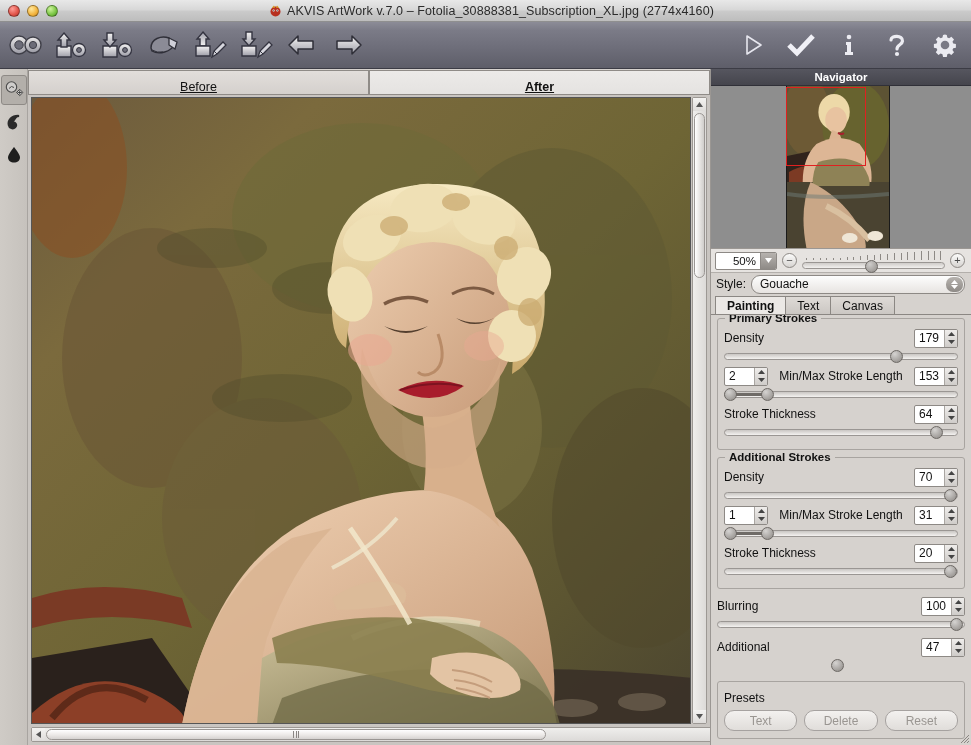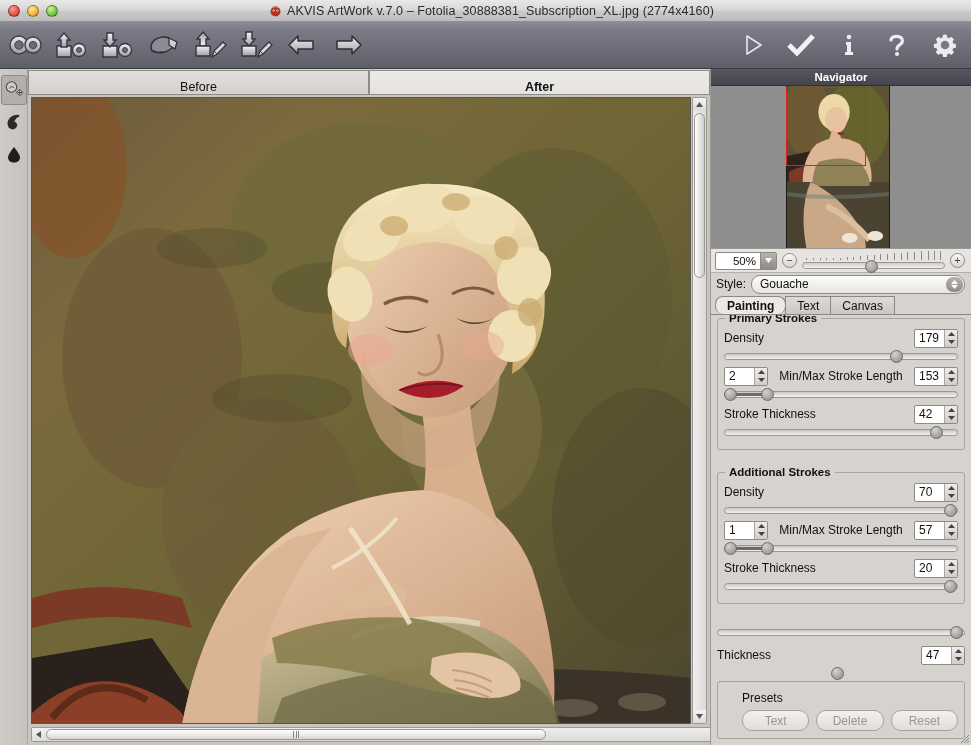--- a/index.html
+++ b/index.html
@@ -57,21 +57,21 @@
   }
   .rail-btn {
     width:26px; height:30px; margin:0 1px 2px 1px;
     display:flex; align-items:center; justify-content:center; border-radius:3px;
   }
   .rail-btn.active { background:#b3afaa; border:1px solid #8e8a86; }
 
   
   .view-tabs {
     position:absolute; left:28px; top:70px; width:682px; height:34px;
-    display:flex; background:#b8b4b0;
+    display:flex; background:#b8b4b0;text-decoration:underline;
   }
   .vtab {
     flex:1; display:flex; align-items:center; justify-content:center;
     font-size:12.5px; color:#111;
     border:1px solid #8f8b87; border-bottom:1px solid #8f8b87;
     background: linear-gradient(to bottom,#e2dedb,#cfcbc7);
   }
   .vtab.active {
     background: linear-gradient(to bottom,#eceae8,#e2e0de);
     border-bottom:1px solid #e2e0de;
@@ -203,28 +203,28 @@
     display:flex; flex-direction:column; align-items:center; justify-content:center; gap:1px;
   }
 
   
   .ptabs { display:flex; height:19px; padding-left:4px; align-items:flex-end; }
   .ptab {
     height:18px; padding:0 11px; display:flex; align-items:center;
     font-size:12px; border:1px solid #8b8783; border-bottom:none;
     background:linear-gradient(to bottom,#dedad6,#cbc7c3); margin-right:-1px;
   }
-  .ptab.active { background:#ebe8e5; font-weight:bold;border-radius:8px; }
+  .ptab.active { background:#ebe8e5; font-weight:bold; }
   .tabline { height:1px; background:#8b8783; }
 
   
   .pbody { flex:1; padding:3px 6px 0 6px; overflow:hidden; }
   .group {
     border:1px solid #a8a4a0; border-radius:3px;
-    margin-bottom:22px; padding:9px 6px 7px 6px; position:relative;
+    margin-bottom:7px; padding:9px 6px 7px 6px; position:relative;
   }
   .group > .legend {
     position:absolute; top:-7px; left:7px; background:#d6d2ce;
     padding:0 4px; font-size:11.5px; font-weight:bold;
   }
   .prow { display:flex; align-items:center; height:20px; margin-bottom:1px; }
   .prow .name { font-size:12px; flex:1; }
   .prow .name.mid { flex:none; text-align:center; }
   .spinner {
     width:44px; height:19px; display:flex; border:1px solid #8d8985;
@@ -251,21 +251,21 @@
     border:1px solid #6d6965; background:radial-gradient(circle at 35% 28%,#d5d3d1,#8b8783);
   }
   .srange {
     position:absolute; top:5px; height:3px; background:#6f6b67; border-radius:2px;
   }
   .spacer { height:3px; }
 
   
   .presets {
     border:1px solid #a8a4a0; border-radius:3px; margin:0 6px 6px 6px;
-    padding:9px 6px 7px 24px; position:relative;
+    padding:9px 6px 7px 6px; position:relative;
   }
   .pbtns { display:flex; gap:7px; margin-top:5px; }
   .pbtn {
     flex:1; height:21px; border:1px solid #a6a2a0; border-radius:10px;
     background:linear-gradient(to bottom,#f3f1ef,#e0ddda);
     display:flex; align-items:center; justify-content:center;
     font-size:12px; color:#9a9692;
   }
   .resize {
     position:absolute; right:1px; bottom:1px; width:13px; height:13px;
@@ -747,21 +747,21 @@
         <div class="slider">
           <div class="strack"></div>
           <div class="srange" style="left:2%;width:16%"></div>
           <div class="sthumb" style="left:0%"></div>
           <div class="sthumb" style="left:16%"></div>
         </div>
 
         <div class="prow">
           <span class="name">Stroke Thickness</span>
           <div class="spinner">
-            <div class="sval">42</div>
+            <div class="sval">64</div>
             <div class="sarr">
               <span>
                   <svg width="7" height="4" viewBox="0 0 7 4">
                     <path d="M3.5 0 L7 4 L0 4Z" fill="#444"></path>
                   </svg>
                 </span>
               <span>
                   <svg width="7" height="4" viewBox="0 0 7 4">
                     <path d="M3.5 4 L0 0 L7 0Z" fill="#444"></path>
                   </svg>
@@ -812,21 +812,21 @@
                 </span>
               <span>
                   <svg width="7" height="4" viewBox="0 0 7 4">
                     <path d="M3.5 4 L0 0 L7 0Z" fill="#444"></path>
                   </svg>
                 </span>
             </div>
           </div>
           <span class="name mid" style="flex:1;text-align:center">Min/Max Stroke Length</span>
           <div class="spinner">
-            <div class="sval">57</div>
+            <div class="sval">31</div>
             <div class="sarr">
               <span>
                   <svg width="7" height="4" viewBox="0 0 7 4">
                     <path d="M3.5 0 L7 4 L0 4Z" fill="#444"></path>
                   </svg>
                 </span>
               <span>
                   <svg width="7" height="4" viewBox="0 0 7 4">
                     <path d="M3.5 4 L0 0 L7 0Z" fill="#444"></path>
                   </svg>
@@ -858,29 +858,47 @@
                 </span>
             </div>
           </div>
         </div>
         <div class="slider">
           <div class="strack"></div>
           <div class="sthumb" style="left:94%"></div>
         </div>
       </div>
 
+      <div class="prow">
+        <span class="name">Blurring</span>
+        <div class="spinner">
+          <div class="sval">100</div>
+          <div class="sarr">
+            <span>
+                <svg width="7" height="4" viewBox="0 0 7 4">
+                  <path d="M3.5 0 L7 4 L0 4Z" fill="#444"></path>
+                </svg>
+              </span>
+            <span>
+                <svg width="7" height="4" viewBox="0 0 7 4">
+                  <path d="M3.5 4 L0 0 L7 0Z" fill="#444"></path>
+                </svg>
+              </span>
+          </div>
+        </div>
+      </div>
       <div class="slider">
         <div class="strack"></div>
         <div class="sthumb" style="left:94%"></div>
       </div>
 
       <div class="spacer"></div>
 
       <div class="prow">
-        <span class="name">Thickness</span>
+        <span class="name">Additional</span>
         <div class="spinner">
           <div class="sval">47</div>
           <div class="sarr">
             <span>
                 <svg width="7" height="4" viewBox="0 0 7 4">
                   <path d="M3.5 0 L7 4 L0 4Z" fill="#444"></path>
                 </svg>
               </span>
             <span>
                 <svg width="7" height="4" viewBox="0 0 7 4">

